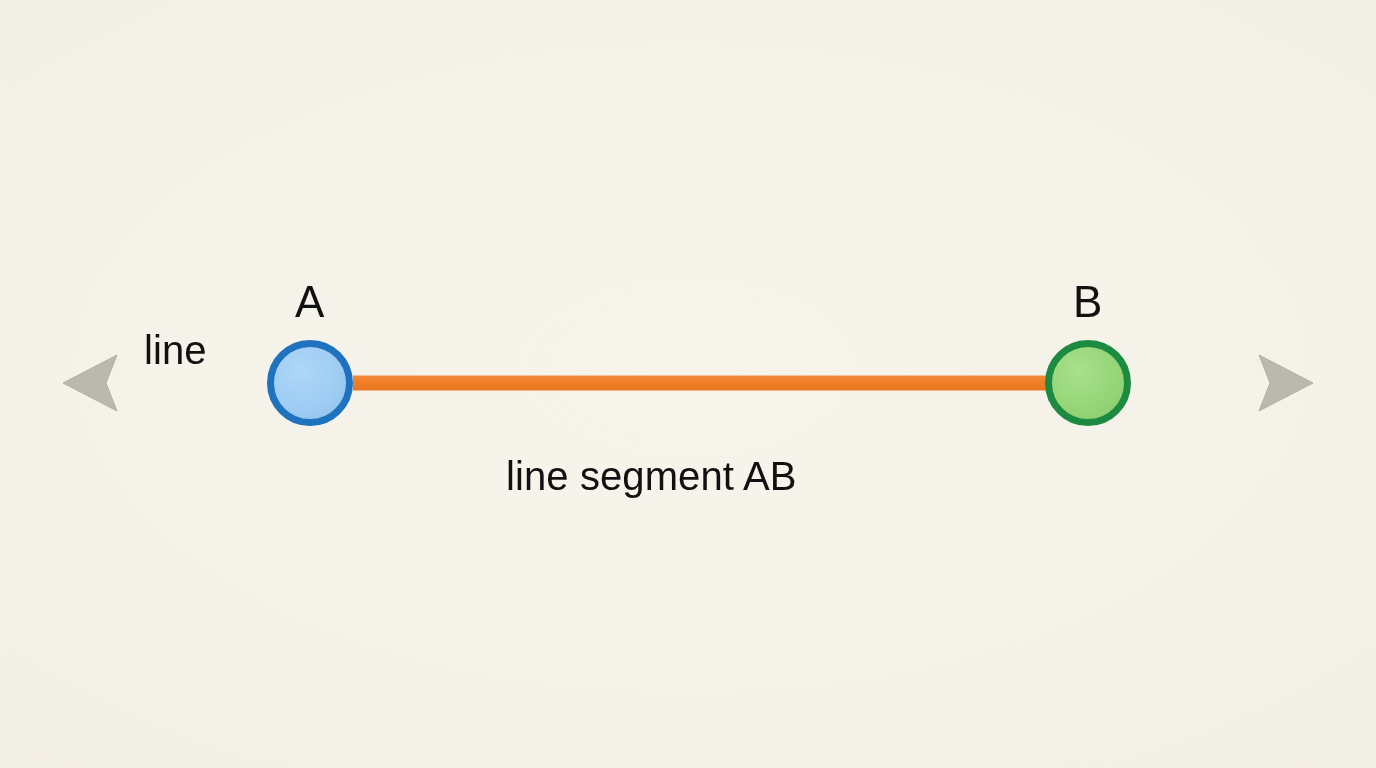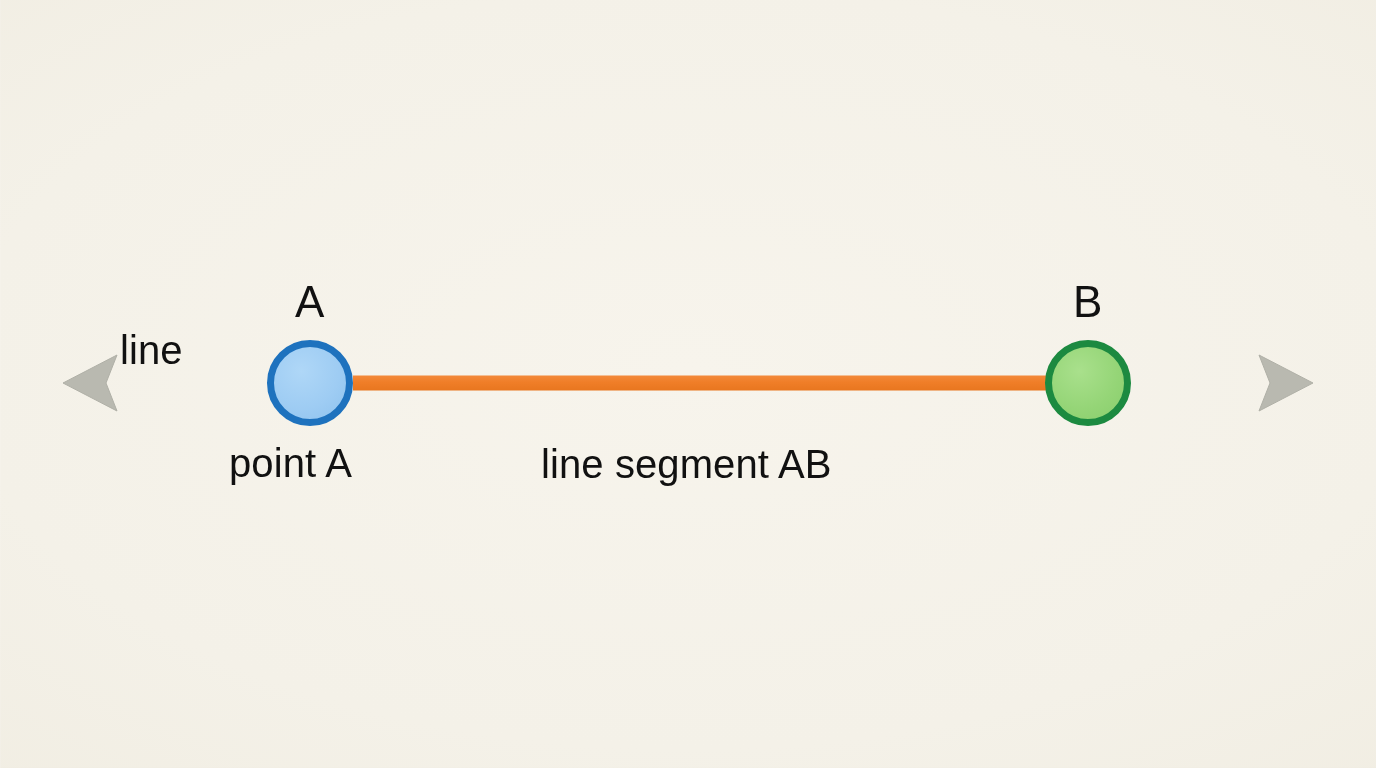--- a/index.html
+++ b/index.html
@@ -102,24 +102,23 @@
 
     <path d="M 1313,383 L 1259,355 L 1270,383 L 1259,411 Z" fill="#B9B9B0" stroke="#B0B0A7" stroke-width="1" stroke-linejoin="round"></path>
 
     <rect x="353" y="375.5" width="693" height="15" fill="url(#segGrad)"></rect>
 
   </svg>
 
   <div class="node node-a"></div>
   <div class="node node-b"></div>
 
-  <div class="lbl lbl-line" style="left:120px; top:330px;">line</div>
+  <div class="lbl lbl-line" style="left:144px; top:330px;">line</div>
 
   <div class="lbl lbl-point-letter" style="left:295px; top:280px;">A</div>
 
   <div class="lbl lbl-point-letter" style="left:1073px; top:280px;">B</div>
 
-  <div class="lbl lbl-caption" style="left:229px; top:443px;">point A</div>
 
 
-  <div class="lbl lbl-caption" style="left:506px; top:444px;margin-left:35px;">line segment AB</div>
+  <div class="lbl lbl-caption" style="left:506px; top:456px;">line segment AB</div>
 
 </div>
 
 </body></html>

